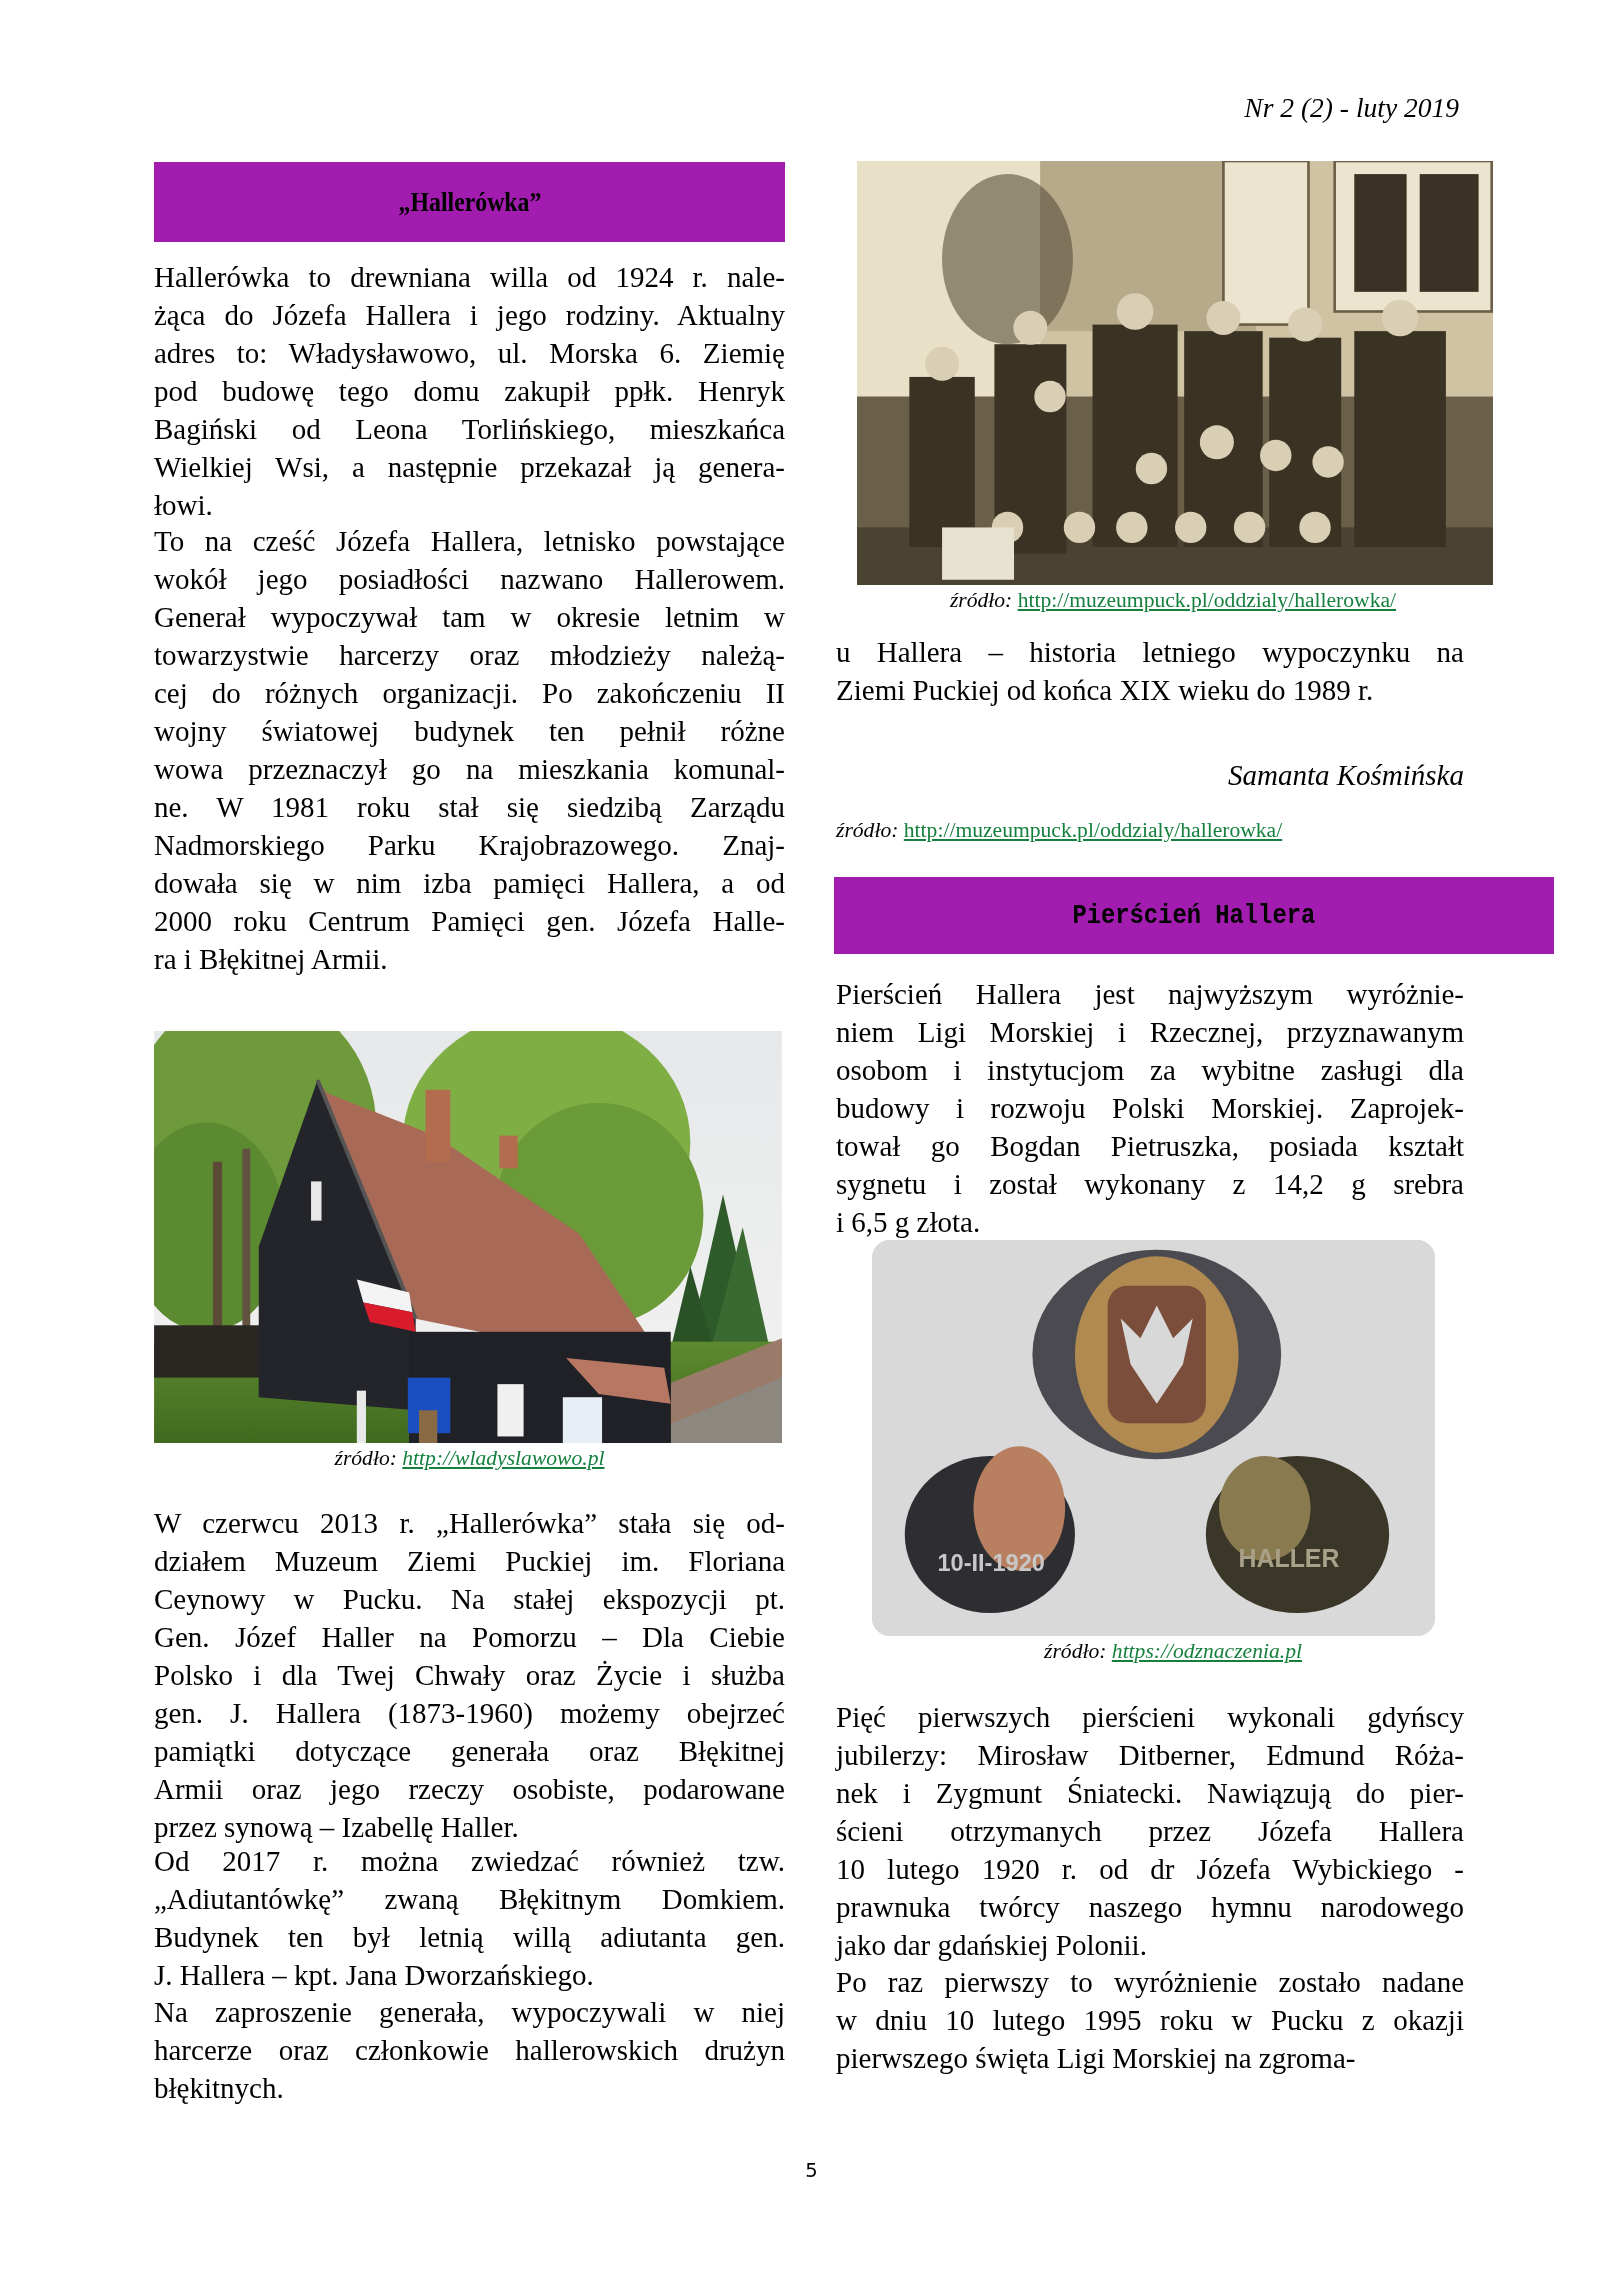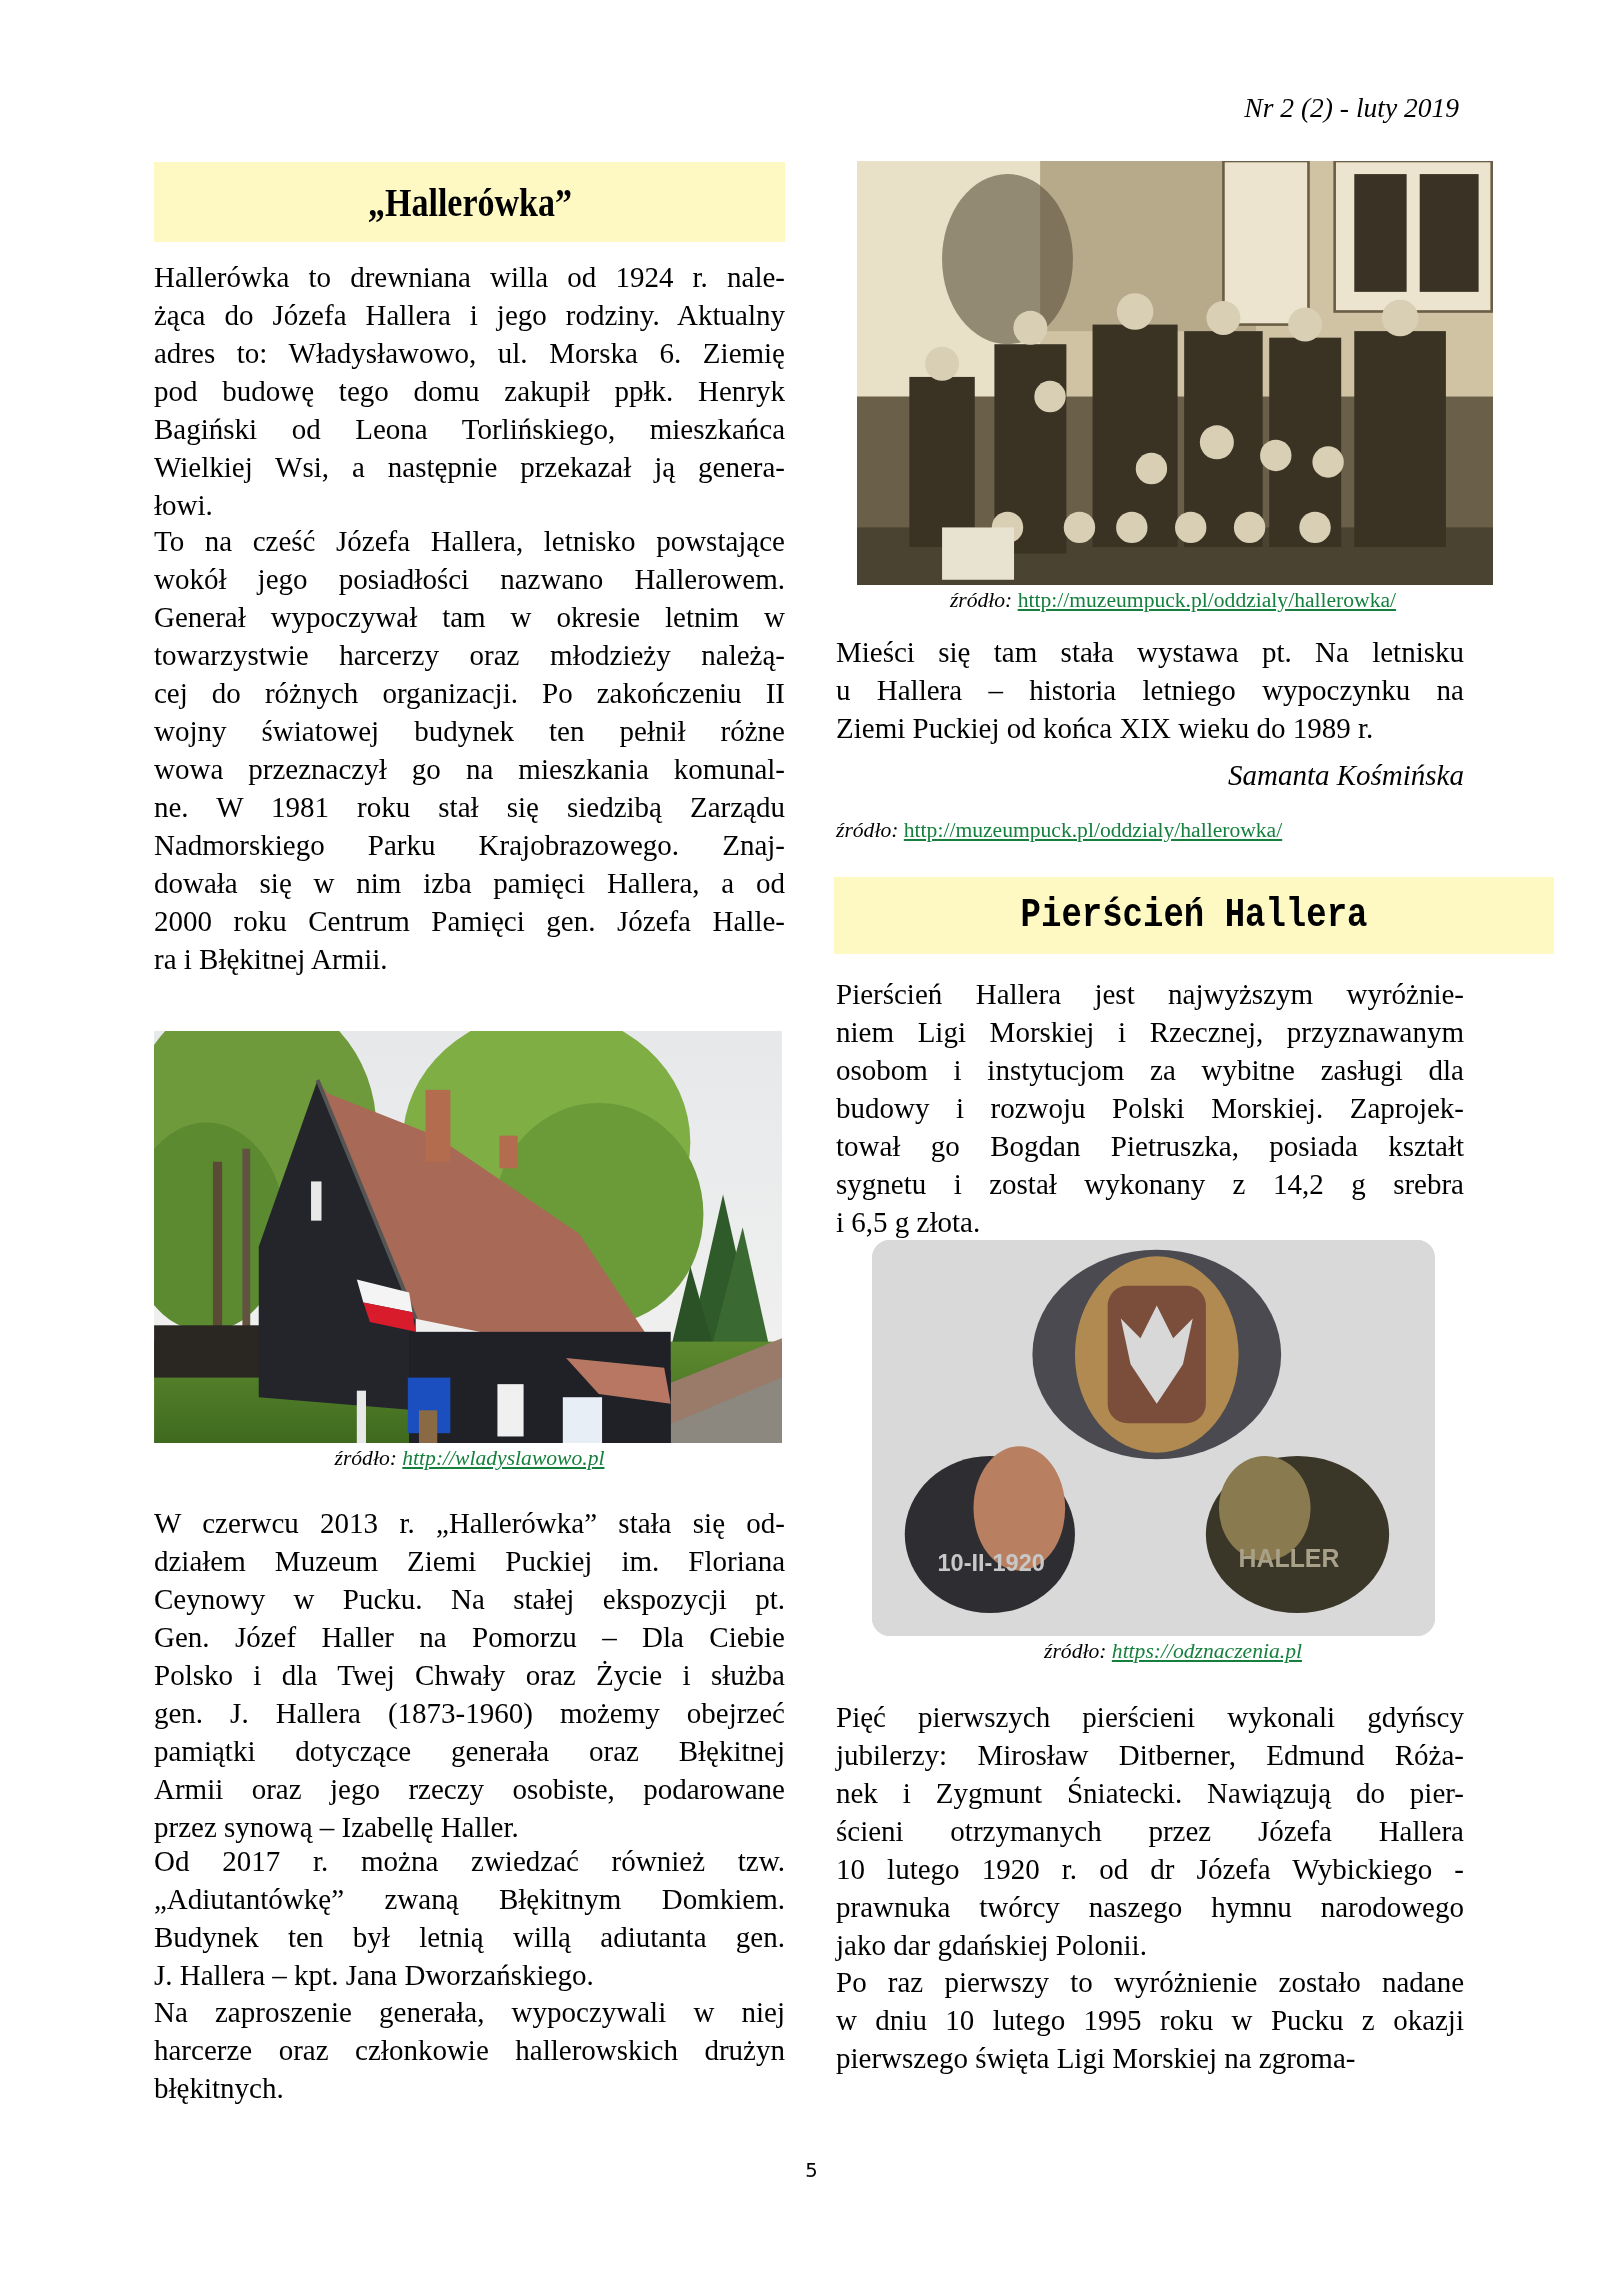--- a/index.html
+++ b/index.html
@@ -8,24 +8,24 @@
       width: 1623px; height: 2295px; position: relative; overflow: hidden;
       font-family: "Liberation Serif", "DejaVu Serif", serif;
       color: #000;
     }
     .header-issue {
       position: absolute; top: 92px; right: 164px;
       font-style: italic; font-size: 27.5px; letter-spacing: 0;
     }
 
     .section-banner {
-      position: absolute; background: #fef9c3;
+      position: absolute; background: #a21caf;
       display: flex; align-items: center; justify-content: center;
       font-family: "Liberation Serif", serif; font-weight: bold;
-      font-size: 40px; transform-origin: center;
+      font-size: 28px; transform-origin: center;
     }
     .section-banner span { display: inline-block; transform: scaleX(0.85); }
 
     .body-text {
       position: absolute; font-size: 29px; line-height: 38px;
       text-align: justify; hyphens: manual;
     }
     .body-text .line { display: block; text-align-last: justify; }
     .body-text .line.last { text-align-last: left; }
 
@@ -215,21 +215,20 @@
     <rect x="130" y="560" width="110" height="80" fill="#e8e2d0"></rect>
   </svg>
 </div>
 
 <div class="caption" style="left:844px; top:588px; width:658px;">
   <span class="src-label">źródło:</span>
   <a class="upright">http://muzeumpuck.pl/oddzialy/hallerowka/</a>
 </div>
 
 <div class="body-text" style="left:836px; top:633px; width:628px;">
-    <span class="line">Mieści się tam stała wystawa pt. Na letnisku</span>
     <span class="line">u Hallera – historia letniego wypoczynku na</span>
     <span class="line last">Ziemi Puckiej od końca XIX wieku do 1989 r.</span>
   </div>
 
 <div class="author" style="left:836px; top:759px; width:628px;">Samanta Kośmińska</div>
 
 <div class="caption" style="left:836px; top:818px; width:628px; text-align:left;">
   <span class="src-label">źródło:</span>
   <a class="upright">http://muzeumpuck.pl/oddzialy/hallerowka/</a>
 </div>

